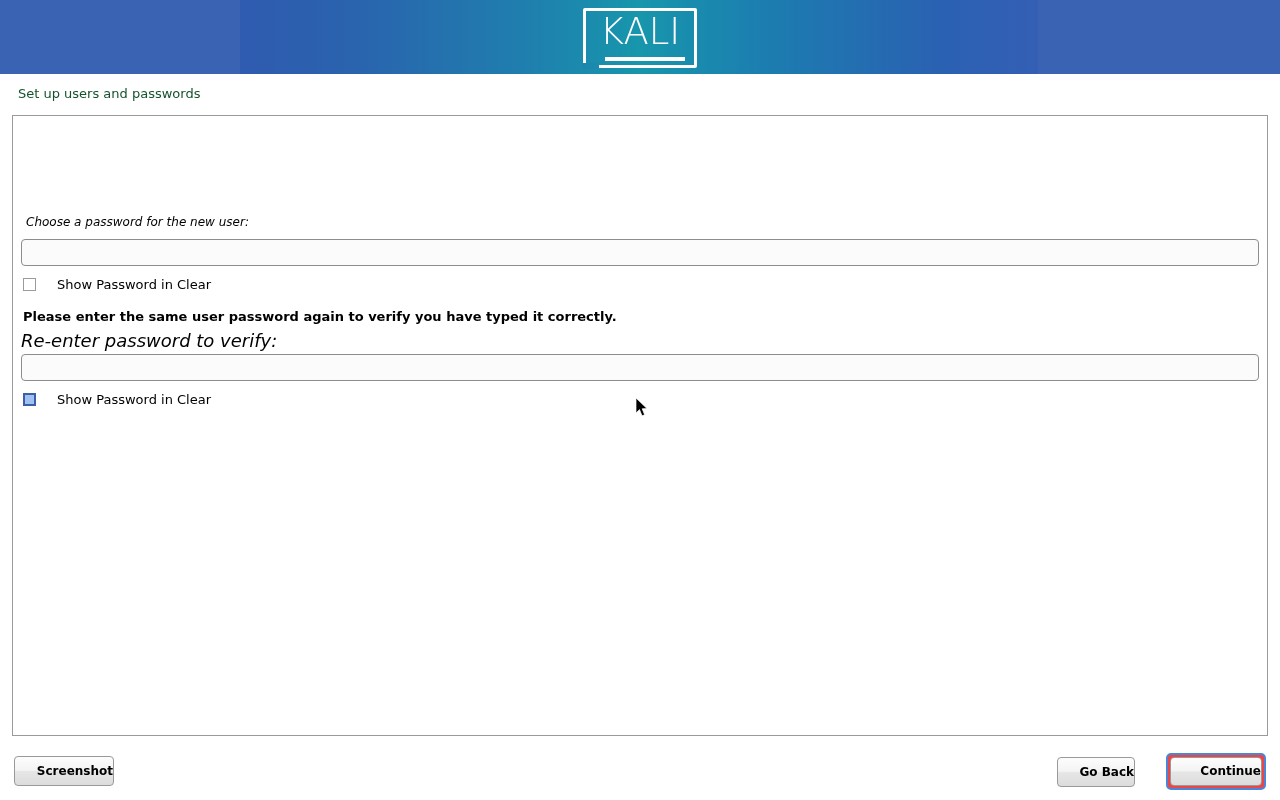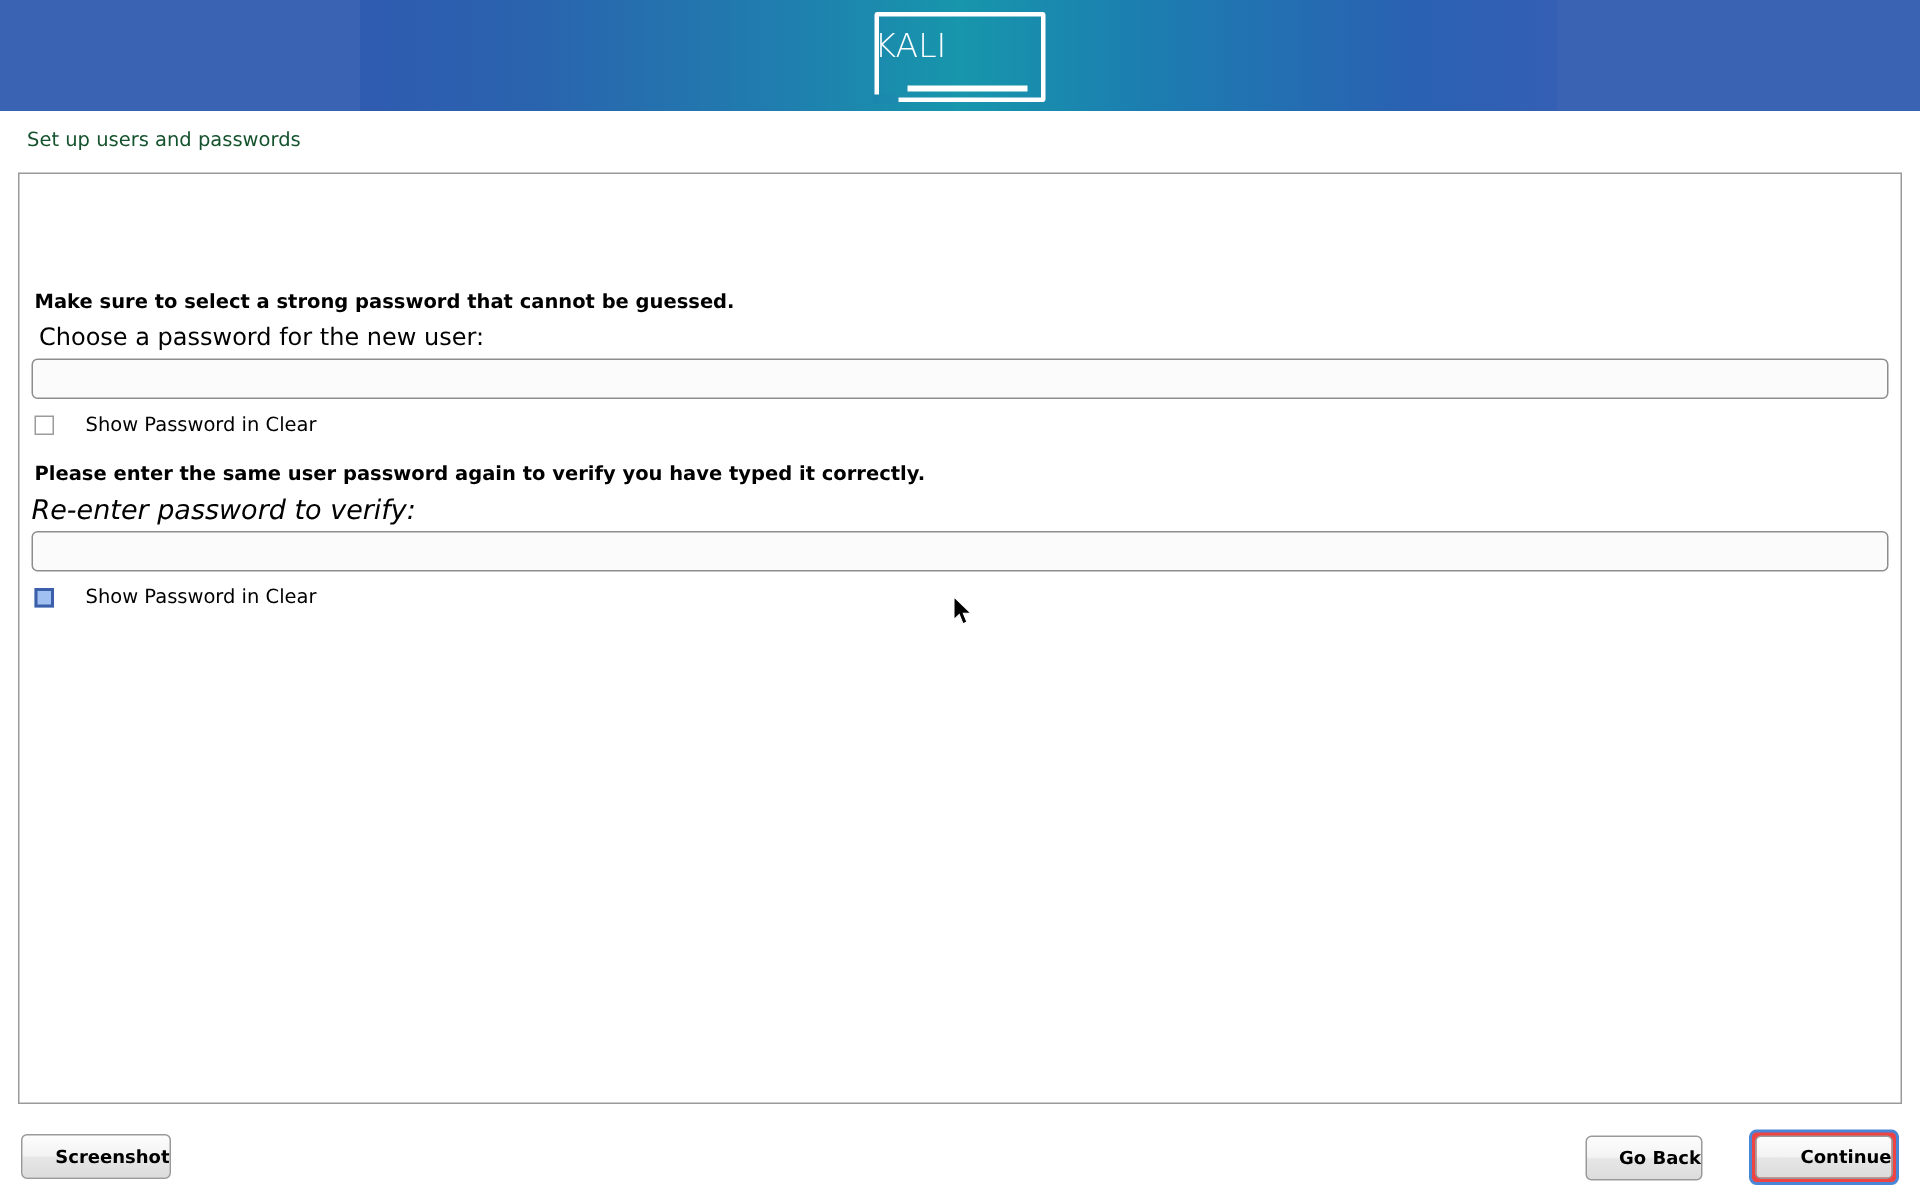--- a/index.html
+++ b/index.html
@@ -71,24 +71,24 @@
     width: 80px;
     height: 4px;
     background: #ffffff;
   }
   .kali-text {
     position: absolute;
     left: 0; top: 0;
     width: 114px;
     height: 47px;
     line-height: 47px;
-    text-align: left;
+    text-align: center;
     color: #ffffff;
     font-family: "DejaVu Sans", sans-serif;
-    font-size: 22px;
+    font-size: 37px;
     font-weight: 300;
     letter-spacing: 0px;
   }
 
   
   .page-title {
     position: absolute;
     left: 18px;
     top: 86px;
     font-size: 13px;
@@ -164,21 +164,22 @@
     position: absolute;
     left: 10px;
     top: 78px;
     font-size: 13px;
     font-weight: bold;
   }
   .label-pw1 {
     position: absolute;
     left: 13px;
     top: 99px;
-    font-size: 16px;
+    font-size: 12px;
+    font-style: italic;
   }
   .field-pw1 {
     position: absolute;
     left: 8px;
     top: 123px;
     width: 1238px;
     height: 27px;
     box-sizing: border-box;
     border: 1px solid #8d8d8d;
     border-radius: 4px;
@@ -323,21 +324,20 @@
     <div class="kali-underbar"></div>
     <div class="kali-text">KALI</div>
   </div>
 </div>
 
 <div class="page-title">Set up users and passwords</div>
 
 <div class="panel">
 
 
-  <div class="strong-note">Make sure to select a strong password that cannot be guessed.</div>
   <div class="label-pw1">Choose a password for the new user:</div>
   <input class="field-pw1" type="password" value="" style="">
 
   <div class="check-row-1">
     <span class="cbox"></span><span class="cbox-label">Show Password in Clear</span>
   </div>
 
   <div class="verify-note">Please enter the same user password again to verify you have typed it correctly.</div>
   <div class="label-pw2">Re-enter password to verify:</div>
   <input class="field-pw2" type="password" value="" style="">

